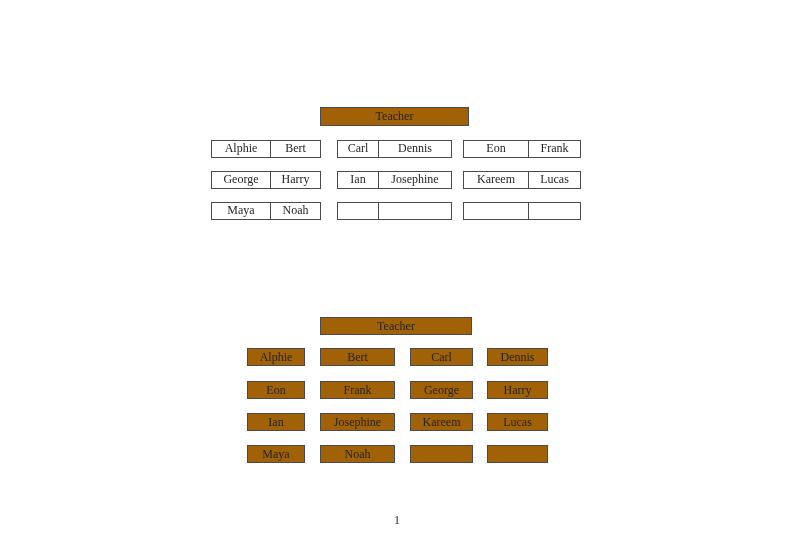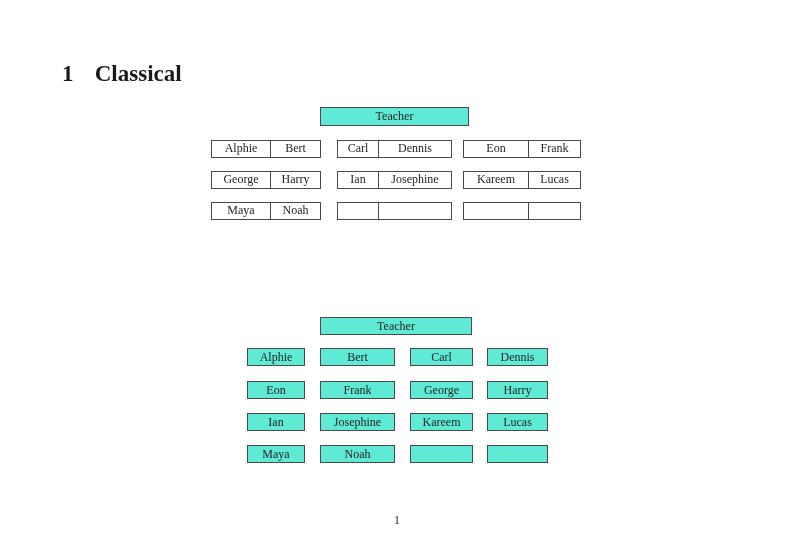--- a/index.html
+++ b/index.html
@@ -23,21 +23,21 @@
     white-space: nowrap;
   }
   .sec-num {
     display: inline-block;
     min-width: 12px;
     margin-right: 15px;
   }
   .teacher-box, .seat {
     position: absolute;
     border: 1px solid #4a4a4a;
-    background: #5eead4;
+    background: #a16207;
     text-align: center;
     font-size: 12px;
     line-height: 16px;
     height: 18px;
     color: #242424;
     white-space: nowrap;
     overflow: hidden;
   }
   .desk {
     position: absolute;
@@ -65,24 +65,20 @@
     text-align: center;
     font-size: 13px;
     color: #3a3a3a;
   }
 </style>
 </head>
 <body>
 
 <div class="page">
 
-  <div class="heading" style="top:62px">
-    <span class="sec-num">1</span>
-    <span>Classical</span>
-  </div>
 
   <div>
     <div class="teacher-box" style="left:320px;top:107px;width:149px;height:19px;line-height:17px">Teacher</div>
 
     <div class="desk" style="left:211px;top:140px;width:110px">
       <div class="cell l" style="width:59px">Alphie</div>
       <div class="cell r">Bert</div>
     </div>
     <div class="desk" style="left:337px;top:140px;width:115px">
       <div class="cell l" style="width:41px">Carl</div>

